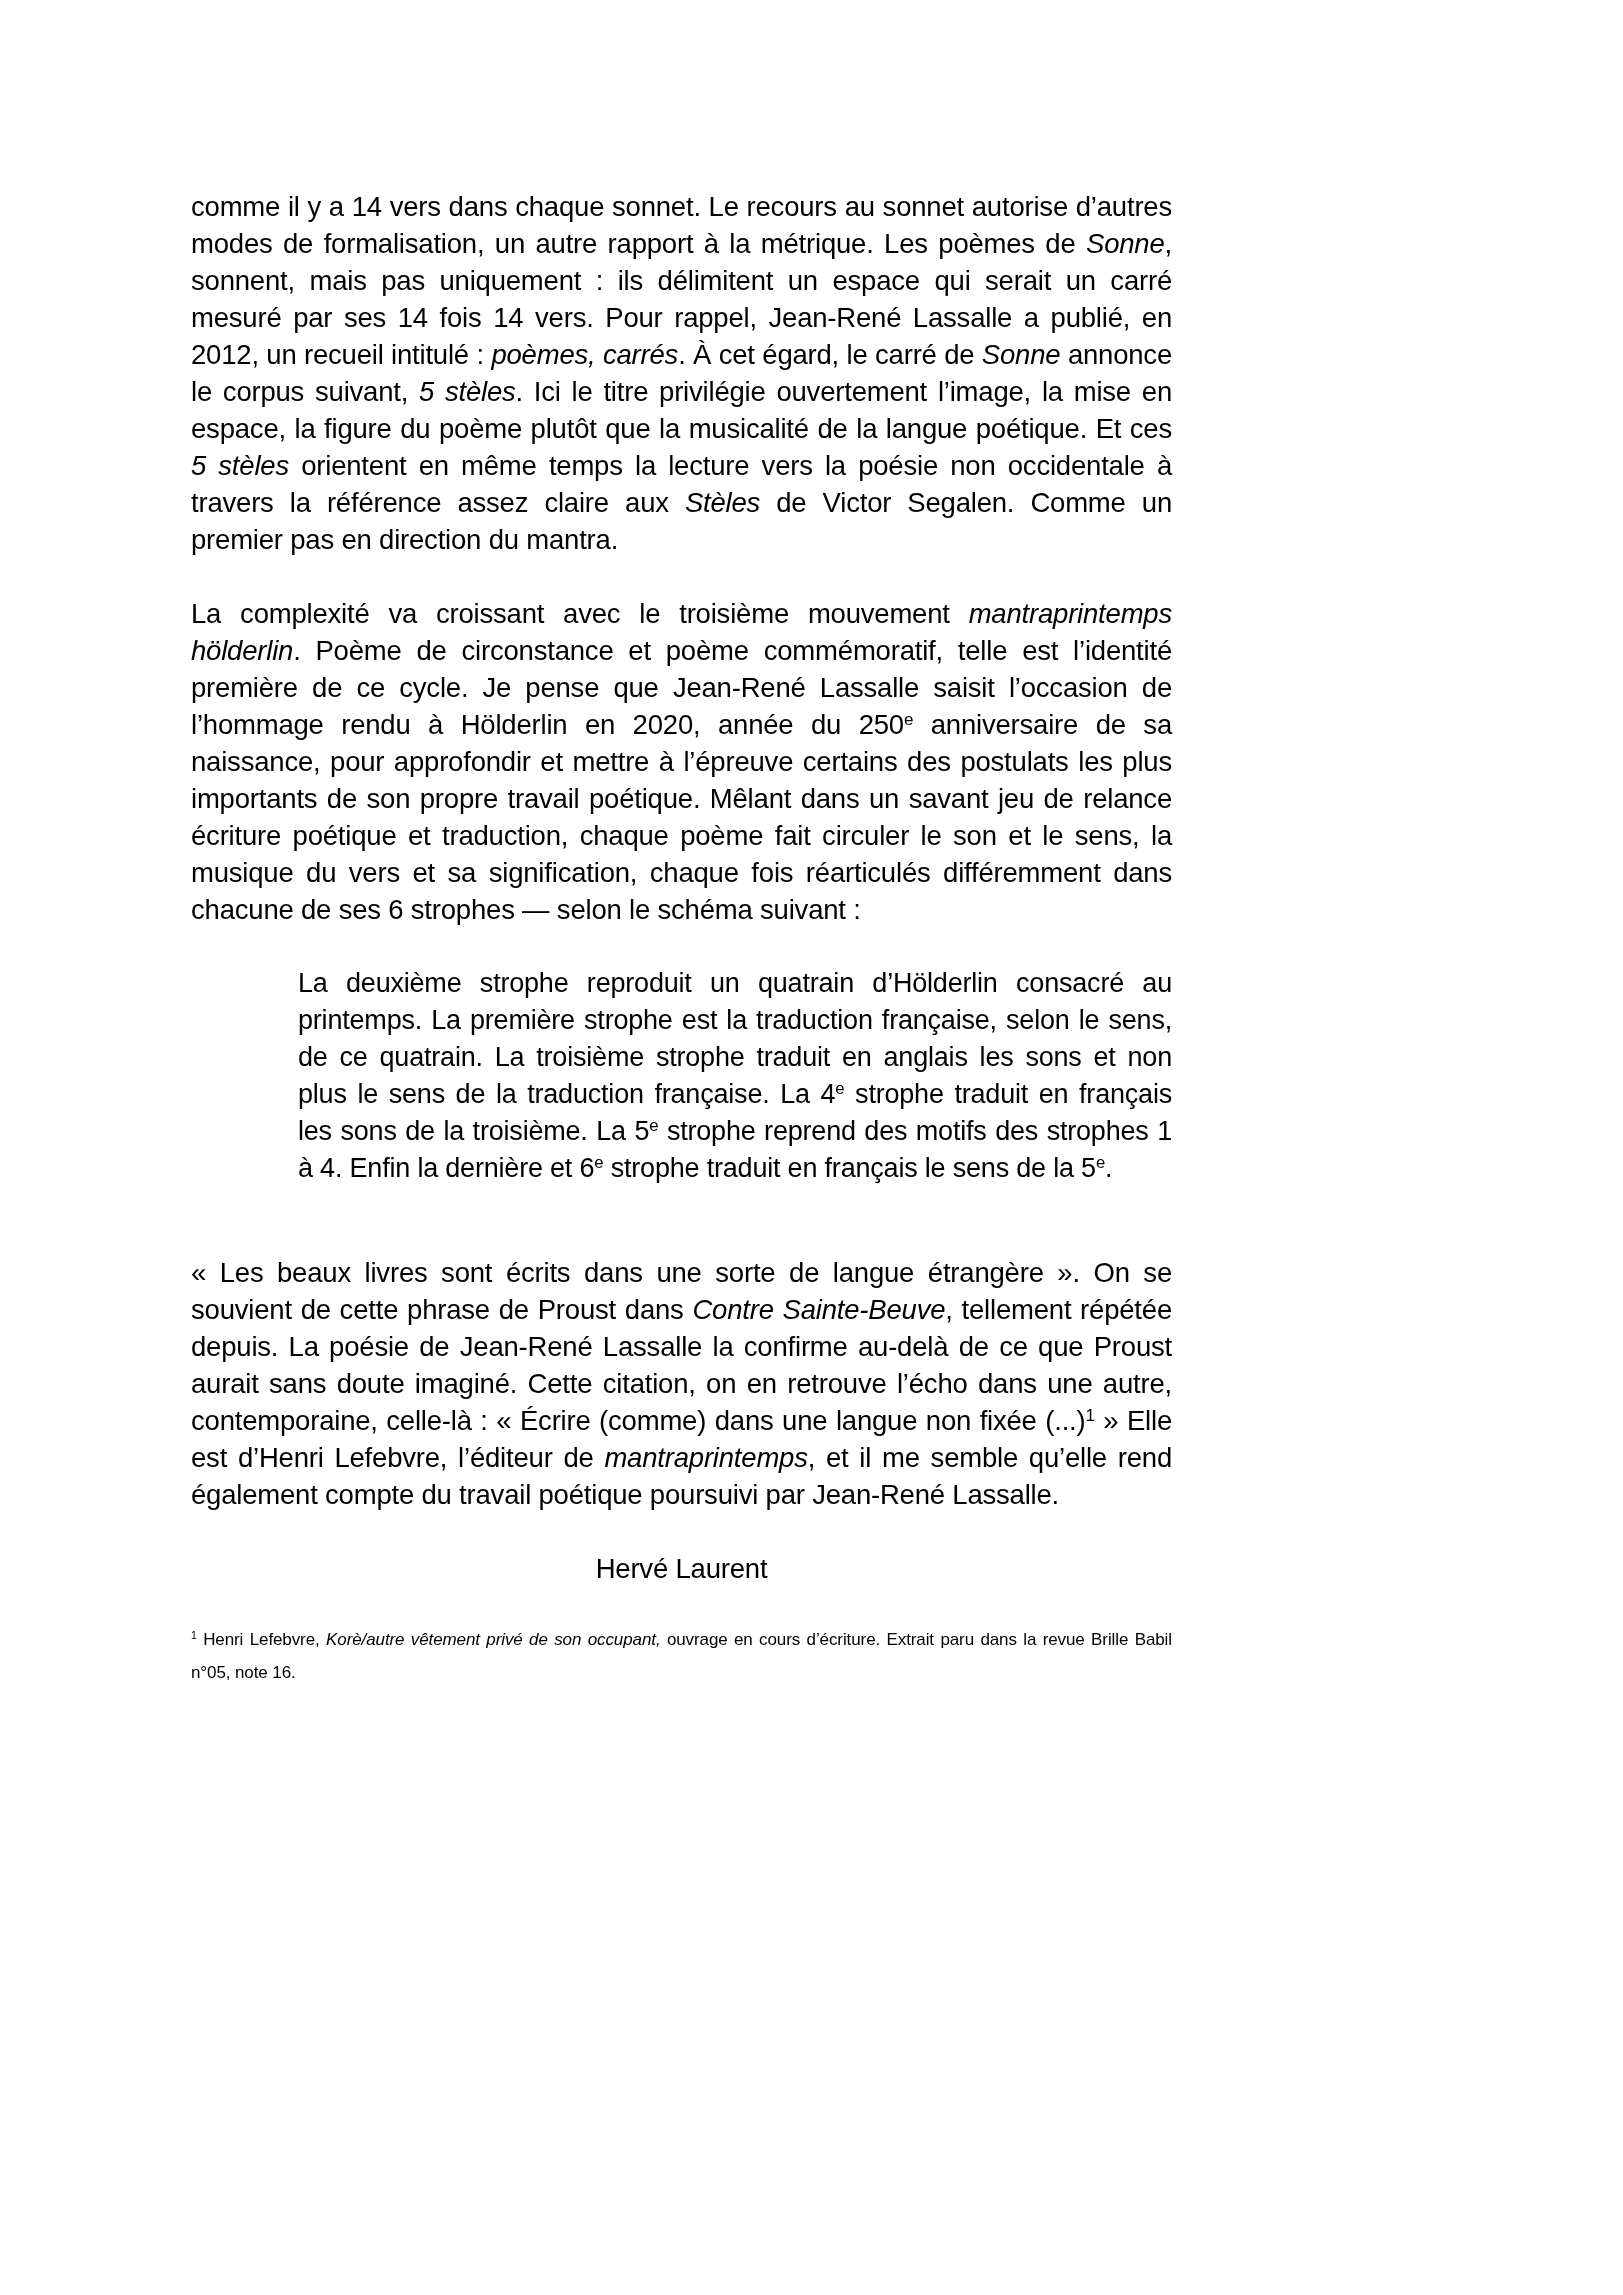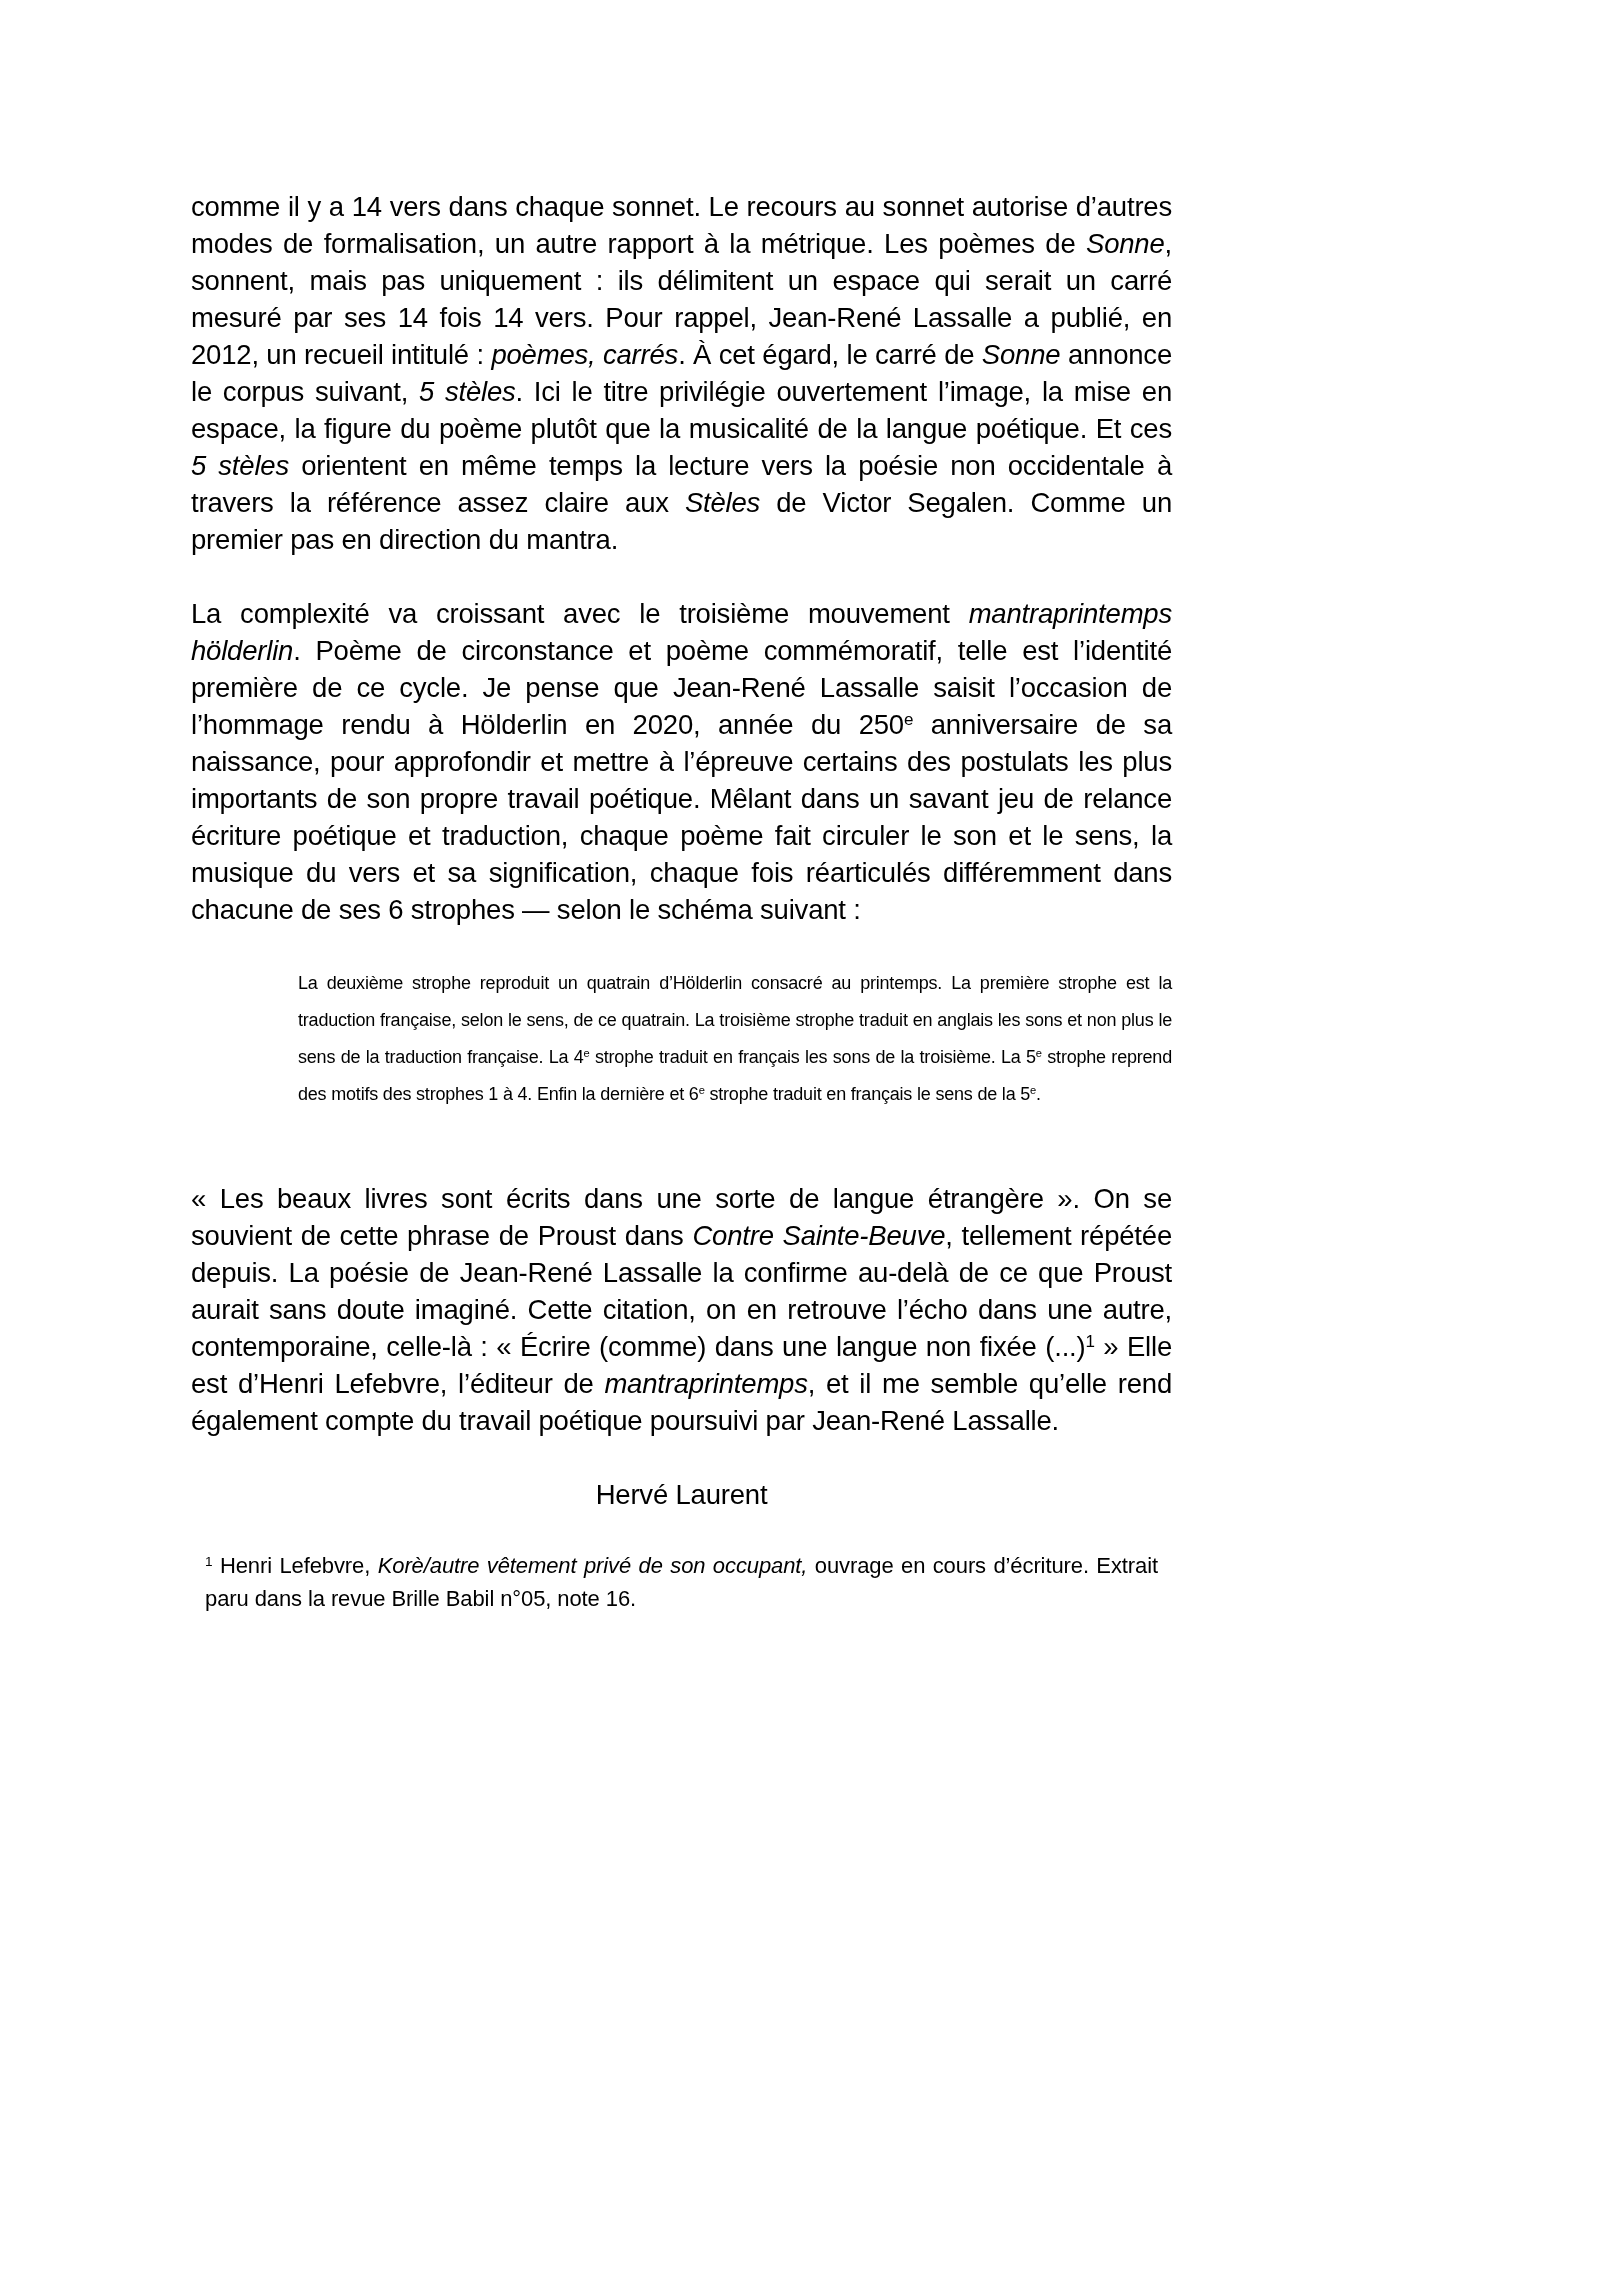--- a/index.html
+++ b/index.html
@@ -21,32 +21,32 @@
   }
   .body-par {
     margin: 0 0 37px 0;
     font-size: 27.5px;
     line-height: 37px;
     letter-spacing: -0.2px;
     text-align: justify;
   }
   .blockquote {
     margin: 0 0 67px 107px;
-    font-size: 18px;
+    font-size: 27px;
     line-height: 37px;
     letter-spacing: -0.2px;
     text-align: justify;
   }
   .signature {
     text-align: center;
     margin-bottom: 36px;
   }
   .footnote {
-    margin: 14px;
-    font-size: 22px;
+    margin: 0;
+    font-size: 17px;
     line-height: 33px;
     letter-spacing: -0.1px;
     text-align: justify;
   }
   em { font-style: italic; }
   sup {
     font-size: 0.62em;
     line-height: 0;
     vertical-align: baseline;
     position: relative;

